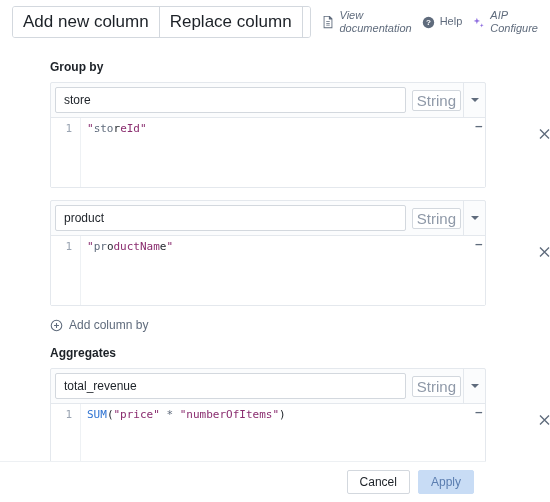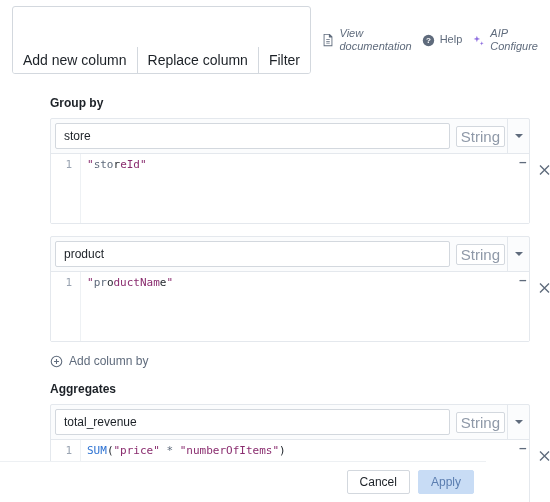--- a/index.html
+++ b/index.html
@@ -1,31 +1,31 @@
 <!DOCTYPE html>
 <html><head>
 <meta charset="utf-8">
 <style>
   * { box-sizing: border-box; margin: 0; padding: 0; }
   html, body { width: 550px; height: 502px; font-family: -apple-system, BlinkMacSystemFont, "Segoe UI", Helvetica, Arial, sans-serif; font-size: 12px; color: #1c2127; background: #fff; }
   .toolbar { display: flex; align-items: center; gap: 0; padding: 6px 12px 6px 12px; }
   .tabgroup { display: flex; border: 1px solid #d3d8de; border-radius: 3px; overflow: hidden; background:#fff; }
-  .tab { padding: 5px 10px; font-size: 14px; color: #1c2127; cursor: pointer; background: #fff; border-right:1px solid #d3d8de; white-space:nowrap;margin-top:40px; }
+  .tab { padding: 5px 10px; font-size: 17px; color: #1c2127; cursor: pointer; background: #fff; border-right:1px solid #d3d8de; white-space:nowrap; }
   .tab:last-child { border-right: none;}
   .tab.active { background: #e1e4e8; }
   .tblink { display:flex; align-items:center; gap:5px; margin-left:10px; color:#5f6b7c; cursor:pointer; font-size:11px; line-height:1.2; }
   .tblink .two { line-height:1.15;font-style:italic; }
   .tblink svg { flex:none; }
   .spacer { flex:1; }
 
   .content { padding: 4px 14px 60px 14px; }
   .section-title { font-size:12px; font-weight:700; margin: 12px 0 8px 36px; color:#1c2127; }
 
   .row { position:relative; margin: 0 0 12px 36px; }
-  .card { border:1px solid #e4e8ed; border-radius:2px; background:#fbfcfd; width: 480px; }
+  .card { border:1px solid #e4e8ed; border-radius:2px; background:#fbfcfd; width: 436px; }
   .card-header { display:flex; align-items:stretch; }
   .name-input { flex:1; border:1px solid #d3d8de; background:#fff; padding:5px 8px; font-size:12px; color:#1c2127; margin:4px 4px 4px 4px; border-radius:2px; outline:none; }
   .typebadge { align-self:center; font-size:15px; color:#8f99a8; border:1px solid #d3d8de; border-radius:2px; padding:1px 4px; margin:0 2px; background:#fff; white-space:nowrap; }
   .dropbtn { width:22px; display:flex; align-items:center; justify-content:center; border-left:1px solid #e4e8ed; color:#5f6b7c; cursor:pointer; }
   .code { display:flex; font-family: Menlo, Consolas, monospace; font-size:11px; background:#fff; border-top:1px solid #e4e8ed; min-height:70px; position:relative; }
   .gutter { width:30px; text-align:right; padding:4px 8px 4px 4px; color:#9aa4b2; background:#fff; border-right:1px solid #eef1f4; user-select:none; }
   .codebody { flex:1; padding:4px 6px; white-space:pre; }
   .collapse-mark { position:absolute; right:4px; top:2px; color:#5f6b7c; font-weight:700; letter-spacing:-1px; }
   .tok-str { color:#8a2d6f; }
   .tok-fn { color:#2d72d2; }

